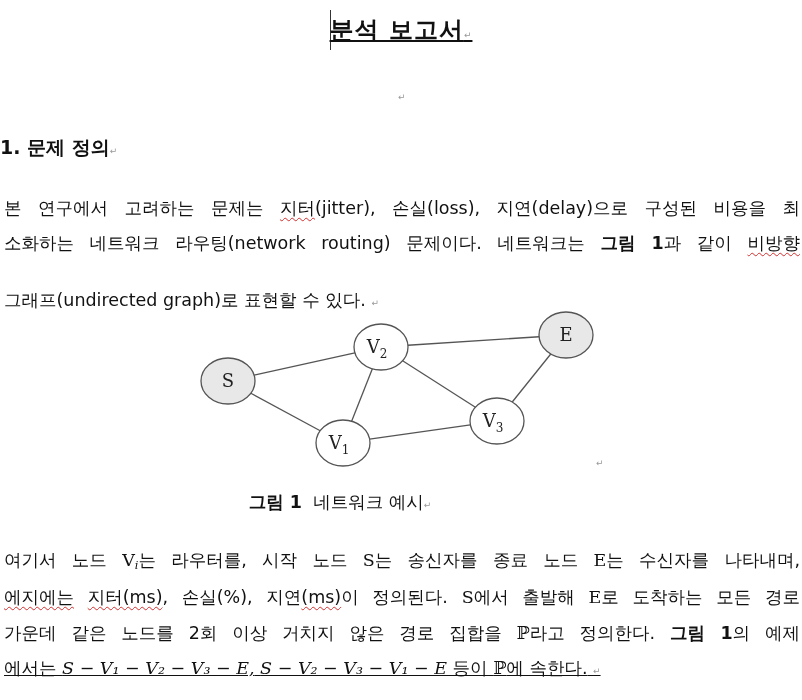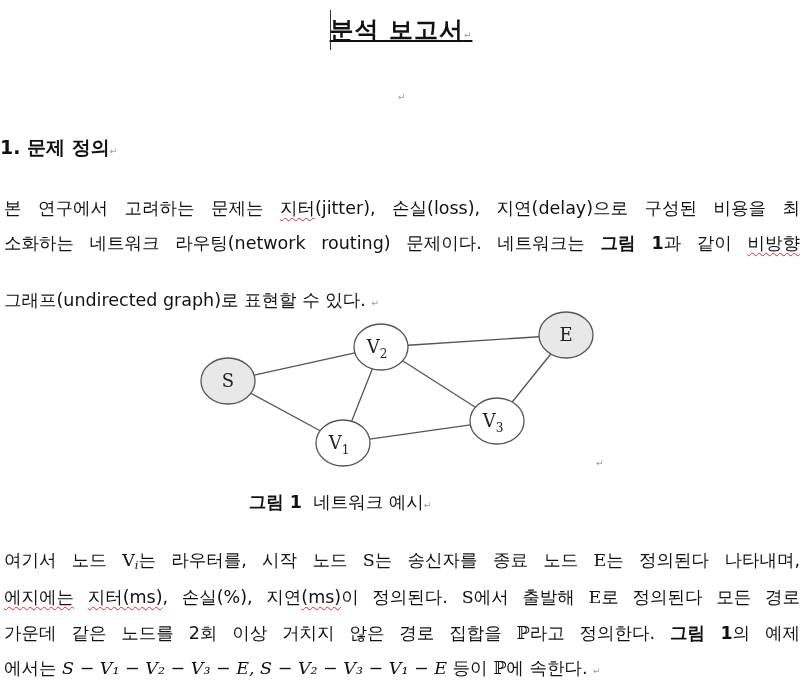--- a/index.html
+++ b/index.html
@@ -69,19 +69,19 @@
       <ellipse cx="566" cy="335" rx="27" ry="23" fill="#e8e8e8" stroke="#555" stroke-width="1.3"></ellipse>
       <text x="566" y="341" text-anchor="middle" font-size="18" fill="#222">E</text>
     </g>
   </svg>
 <div class="abs pm" style="left:596px; top:458px;">↵</div>
 
 <div class="abs caption">
   <span class="b">그림 1</span>&nbsp;&nbsp;<span>네트워크 예시</span><span class="pm">↵</span>
 </div>
 
-<div class="abs line" style="top:548px;"><span>여기서 노드 </span><span class="m"><span>V</span><sub class="mi">i</sub></span><span>는 라우터를, 시작 노드 </span><span class="m">S</span><span>는 송신자를 종료 노드 </span><span class="m">E</span><span>는 정의된다 나타내며,</span></div>
+<div class="abs line" style="top:548px;"><span>여기서 노드 </span><span class="m"><span>V</span><sub class="mi">i</sub></span><span>는 라우터를, 시작 노드 </span><span class="m">S</span><span>는 송신자를 종료 노드 </span><span class="m">E</span><span>는 수신자를 나타내며,</span></div>
 
-<div class="abs line" style="top:585px;"><span class="sq">에지에는</span><span> </span><span class="sq">지터</span><span class="sq">(ms)</span><span>, 손실(%), 지연</span><span class="sq">(ms)</span><span>이 정의된다. </span><span class="m">S</span><span>에서 출발해 </span><span class="m">E</span><span>로 정의된다 모든 경로</span></div>
+<div class="abs line" style="top:585px;"><span class="sq">에지에는</span><span> </span><span class="sq">지터</span><span class="sq">(ms)</span><span>, 손실(%), 지연</span><span class="sq">(ms)</span><span>이 정의된다. </span><span class="m">S</span><span>에서 출발해 </span><span class="m">E</span><span>로 도착하는 모든 경로</span></div>
 
 <div class="abs line" style="top:621px;"><span>가운데 같은 노드를 2회 이상 거치지 않은 경로 집합을 </span><span class="m">ℙ</span><span>라고 정의한다. </span><span class="b">그림 1</span><span>의 예제</span></div>
 
-<div class="abs line last" style="top:656px; width:auto;"><span>에서는 </span><span class="mi">S − V₁ − V₂ − V₃ − E,</span>&nbsp;<span class="mi">S − V₂ − V₃ − V₁ − E</span><span> 등이 </span><span class="m">ℙ</span><span>에 속한다.</span> <span class="pm">↵</span></div>
+<div class="abs line last" style="top:656px; width:auto;text-decoration:underline;"><span>에서는 </span><span class="mi">S − V₁ − V₂ − V₃ − E,</span>&nbsp;<span class="mi">S − V₂ − V₃ − V₁ − E</span><span> 등이 </span><span class="m">ℙ</span><span>에 속한다.</span> <span class="pm">↵</span></div>
 
 </body></html>

